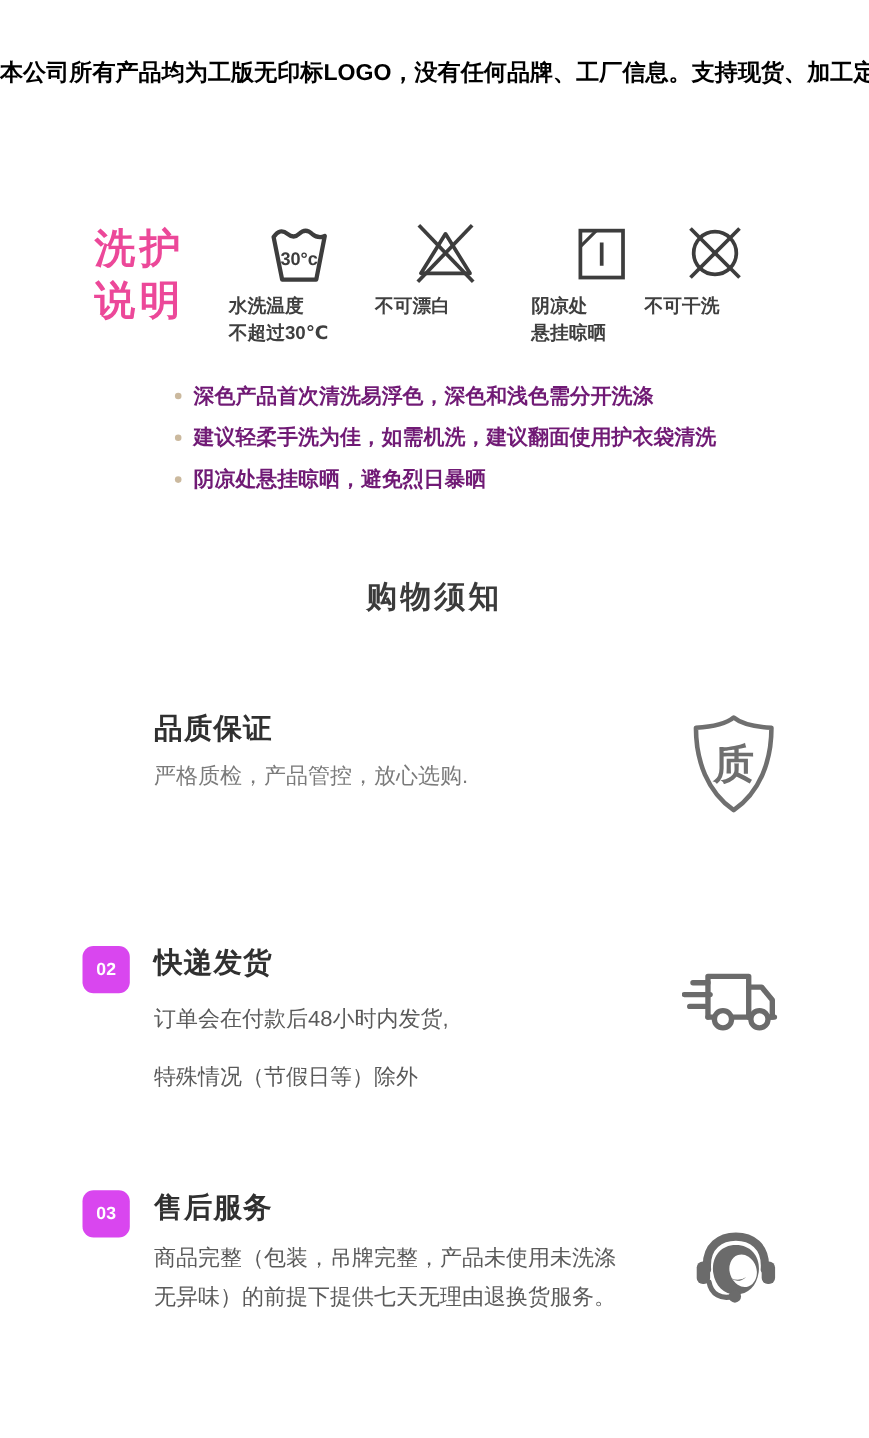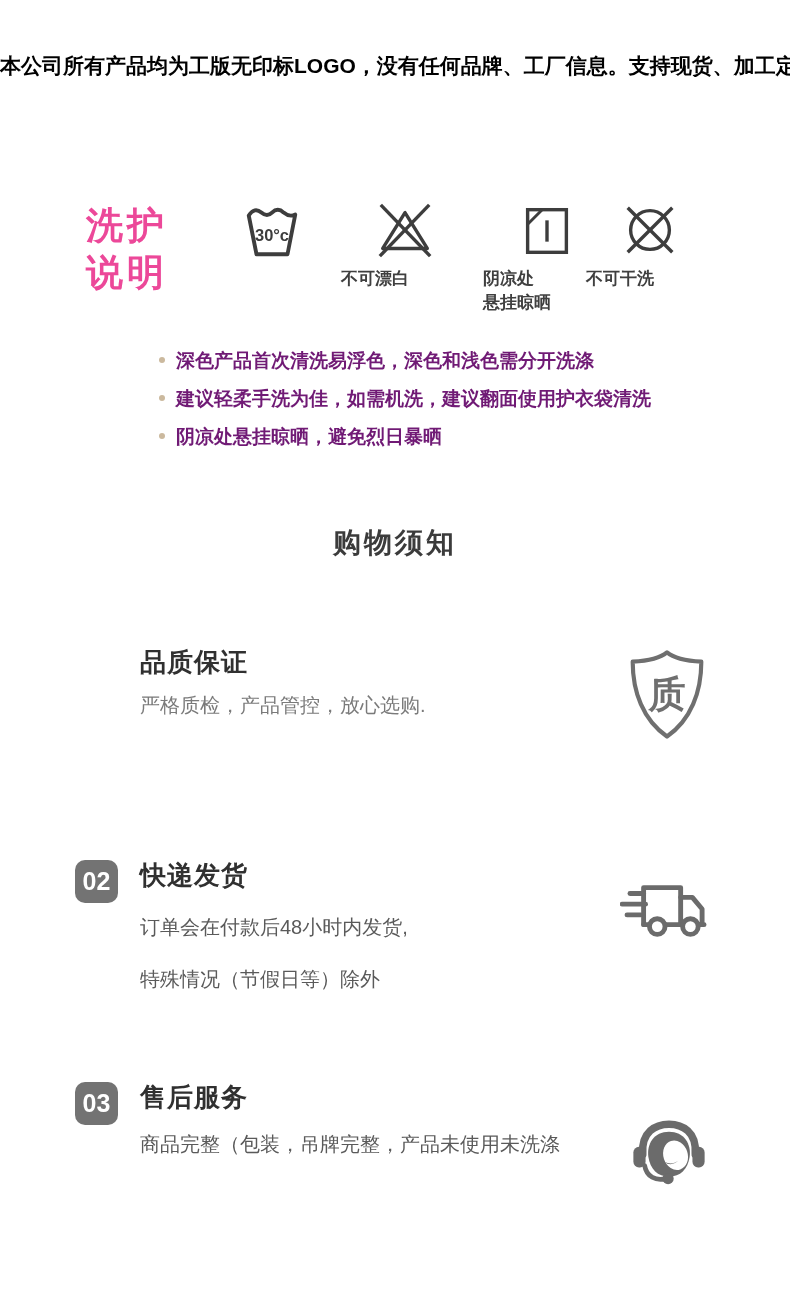--- a/index.html
+++ b/index.html
@@ -32,21 +32,21 @@
   
   .sec{position:absolute;left:0;width:790px;}
   .sec-1{top:645px;} .sec-2{top:858px;} .sec-3{top:1080px;}
   .sec-inner{padding-left:140px;padding-right:190px;}
   .sec-title{font-size:26px;font-weight:700;color:#303030;letter-spacing:1px;}
   .sec-body{margin-top:12px;font-size:20px;color:#6e6e6e;}
   .sec-1 .sec-body{color:#7a7a7a;}
   .sec-2 .sec-body .line{line-height:36px;color:#5a5a5a;margin-top:16px;}
   .sec-3 .sec-body .line{line-height:35px;color:#5a5a5a;}
   .badge{position:absolute;left:75px;top:2px;width:43px;height:43px;border-radius:10px;
-    background:#737373;color:#fff;font-size:25px;font-weight:700;
+    background:#d946ef;color:#fff;font-size:16px;font-weight:700;
     display:flex;align-items:center;justify-content:center;}
   .sec-icon{position:absolute;right:76px;}
   .sec-1 .sec-icon{top:0;}
   .sec-2 .sec-icon{top:14px;}
   .sec-3 .sec-icon{top:28px;}
 </style>
 </head>
 <body>
 
 <div class="page">
@@ -56,20 +56,24 @@
   <div class="care-title">
     <div>洗护</div>
     <div>说明</div>
   </div>
 
   <div class="care-col col-1">
     <svg class="glyph" width="64" height="62" viewBox="0 0 64 64" fill="none">
       <path d="M8 16 Q14 7 21 13 Q27 18 32 13 Q38 7 44 13 Q50 18 56 15 L48 56 L16 56 Z" stroke="#3d3d3d" stroke-width="4" stroke-linejoin="round"></path>
       <text x="32" y="42" text-anchor="middle" font-size="17" font-weight="bold" fill="#3d3d3d">30°c</text>
     </svg>
+    <div class="care-caption">
+      <div>水洗温度</div>
+      <div>不超过30℃</div>
+    </div>
   </div>
 
   <div class="care-col col-2">
     <svg class="glyph" width="64" height="62" viewBox="0 0 64 64" fill="none">
       <path d="M32 13 L9 50 L55 50 Z" stroke="#3d3d3d" stroke-width="3.5" stroke-linejoin="round"></path>
       <line x1="7" y1="5" x2="58" y2="58" stroke="#3d3d3d" stroke-width="3.5"></line>
       <line x1="57" y1="5" x2="6" y2="58" stroke="#3d3d3d" stroke-width="3.5"></line>
     </svg>
     <div class="care-caption">
       <div>不可漂白</div>
@@ -142,20 +146,21 @@
       <line x1="7" y1="44" x2="21" y2="44" stroke="#6b6b6b" stroke-width="5" stroke-linecap="round"></line>
     </svg>
   </div>
 
   <div class="sec sec-3">
     <div class="badge">03</div>
     <div class="sec-inner">
       <div class="sec-title">售后服务</div>
       <div class="sec-body">
         <div class="line">商品完整（包装，吊牌完整，产品未使用未洗涤</div>
+        <div class="line">无异味）的前提下提供七天无理由退换货服务。</div>
       </div>
     </div>
     <svg class="sec-icon" width="90" height="100" viewBox="0 0 96 96">
       <path d="M20 44 C18 20 34 12 48 12 C62 12 78 20 76 44" stroke="#6b6b6b" stroke-width="8" fill="none" stroke-linecap="round"></path>
       <rect x="10" y="36" width="13" height="22" rx="6" fill="#6b6b6b"></rect>
       <rect x="73" y="36" width="13" height="22" rx="6" fill="#6b6b6b"></rect>
       <path d="M48 20 C32 20 24 33 26 47 C28 60 36 68 48 68 C60 68 68 60 70 47 C72 33 64 20 48 20 Z" fill="#6b6b6b"></path>
       <ellipse cx="55" cy="45" rx="13" ry="16" fill="#fff" transform="rotate(-18 55 45)"></ellipse>
       <path d="M43 52 Q50 58 58 51 Q51 56 43 52 Z" fill="#6b6b6b"></path>
       <path d="M22 56 C24 68 34 73 45 70" stroke="#6b6b6b" stroke-width="5" fill="none" stroke-linecap="round"></path>

